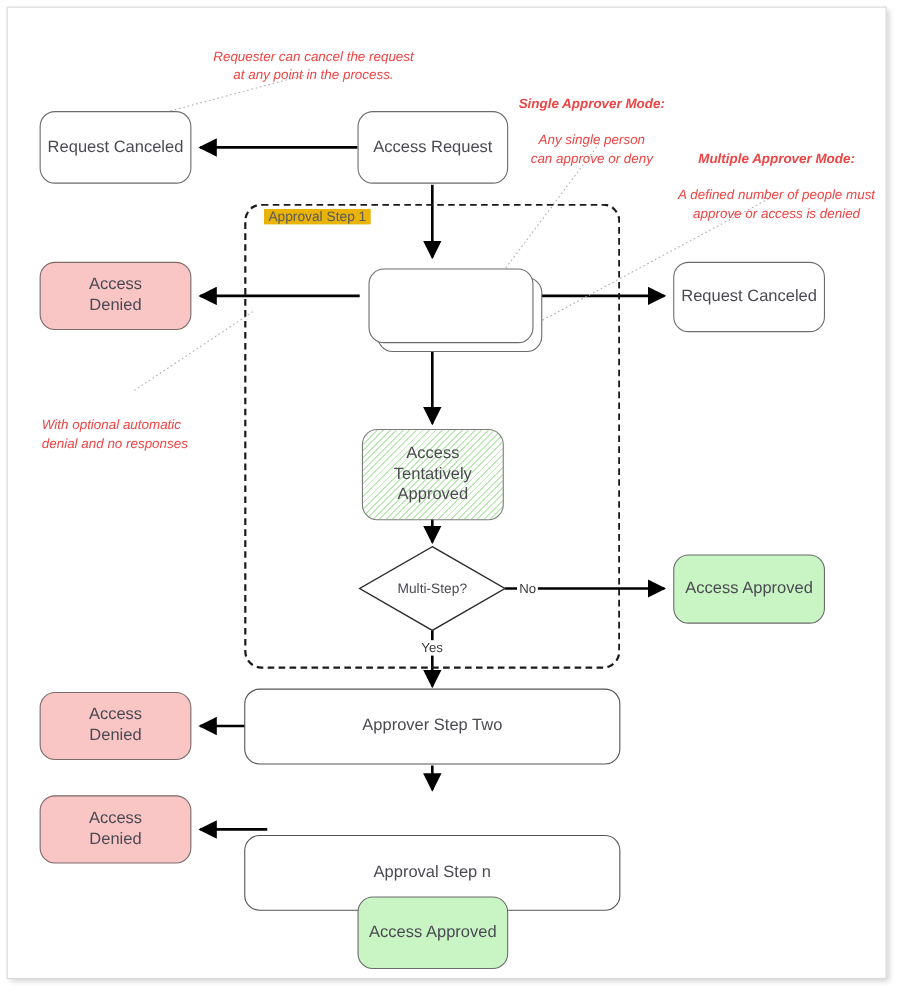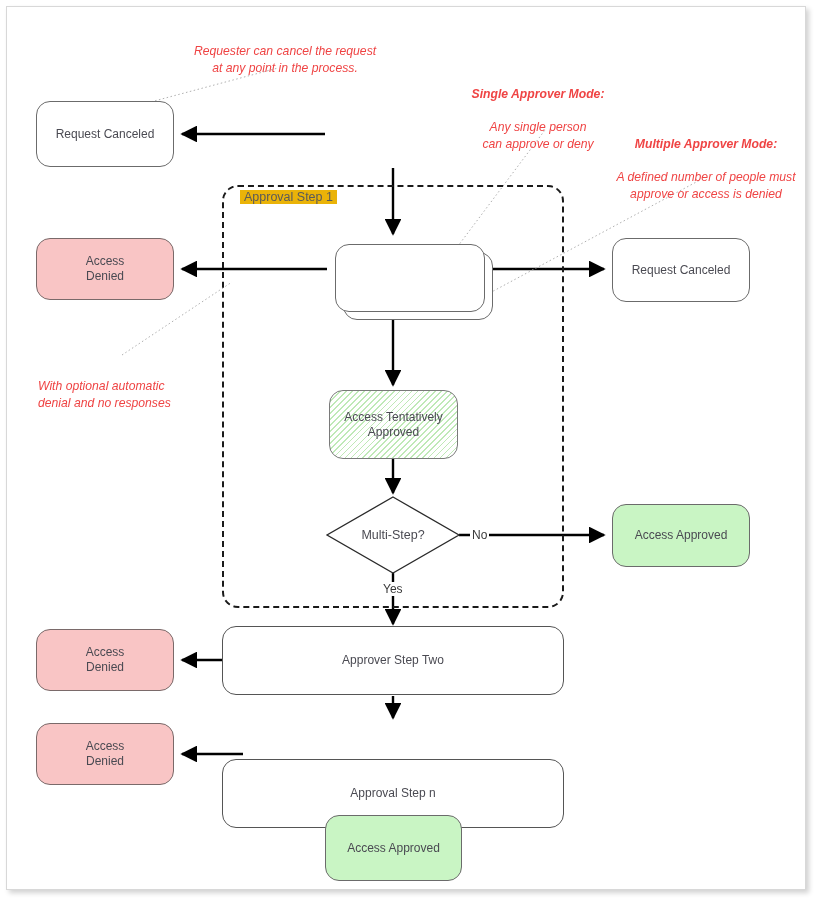--- a/index.html
+++ b/index.html
@@ -28,21 +28,21 @@
 
   
   .node{
     position:absolute;
     box-sizing:border-box;
     display:flex;
     align-items:center;
     justify-content:center;
     text-align:center;
     color:#4a4a52;
-    font-size:12px;
+    font-size:15px;
     line-height:1.25;
     border:1.6px solid #6b6b6b;
     border-radius:14px;
     background:#ffffff;
     padding:2px 2px;
   }
   .node.thin{border:1px solid #555;}
   .node .lbl{display:block;white-space:pre-line;}
 
   .node.denied{background:#f9c5c5;border-color:#7a6a6a;}
@@ -174,35 +174,38 @@
     </g>
   </svg>
 
   <div id="group-step1"></div>
   <div id="group-step1-label">Approval Step 1</div>
 
   <div class="node" style="left:36px;top:101px;width:138px;height:66px;">
     <span class="lbl">Request Canceled</span>
   </div>
 
+  <div class="node" style="left:325px;top:101px;width:137px;height:66px;">
+    <span class="lbl">Access Request</span>
+  </div>
 
   <div class="node denied" style="left:36px;top:238px;width:138px;height:62px;">
     <span class="lbl">Access
 Denied</span>
   </div>
 
   <div class="stack-copy" style="left:343px;top:252px;width:150px;height:68px;"></div>
   <div class="stack-copy" style="left:335px;top:244px;width:150px;height:68px;"></div>
 
 
   <div class="node" style="left:612px;top:238px;width:138px;height:64px;">
     <span class="lbl">Request Canceled</span>
   </div>
 
-  <div class="node tentative" style="left:329px;top:390px;width:129px;height:69px;">
+  <div class="node tentative" style="left:329px;top:390px;width:129px;height:83px;">
     <span class="lbl">Access Tentatively
 Approved</span>
   </div>
 
   <div id="diamond-multistep">
     <div class="dtext">Multi-Step?</div>
   </div>
 
   <div class="edge-label" style="left:470px;top:528px;">
     <span>No</span>

